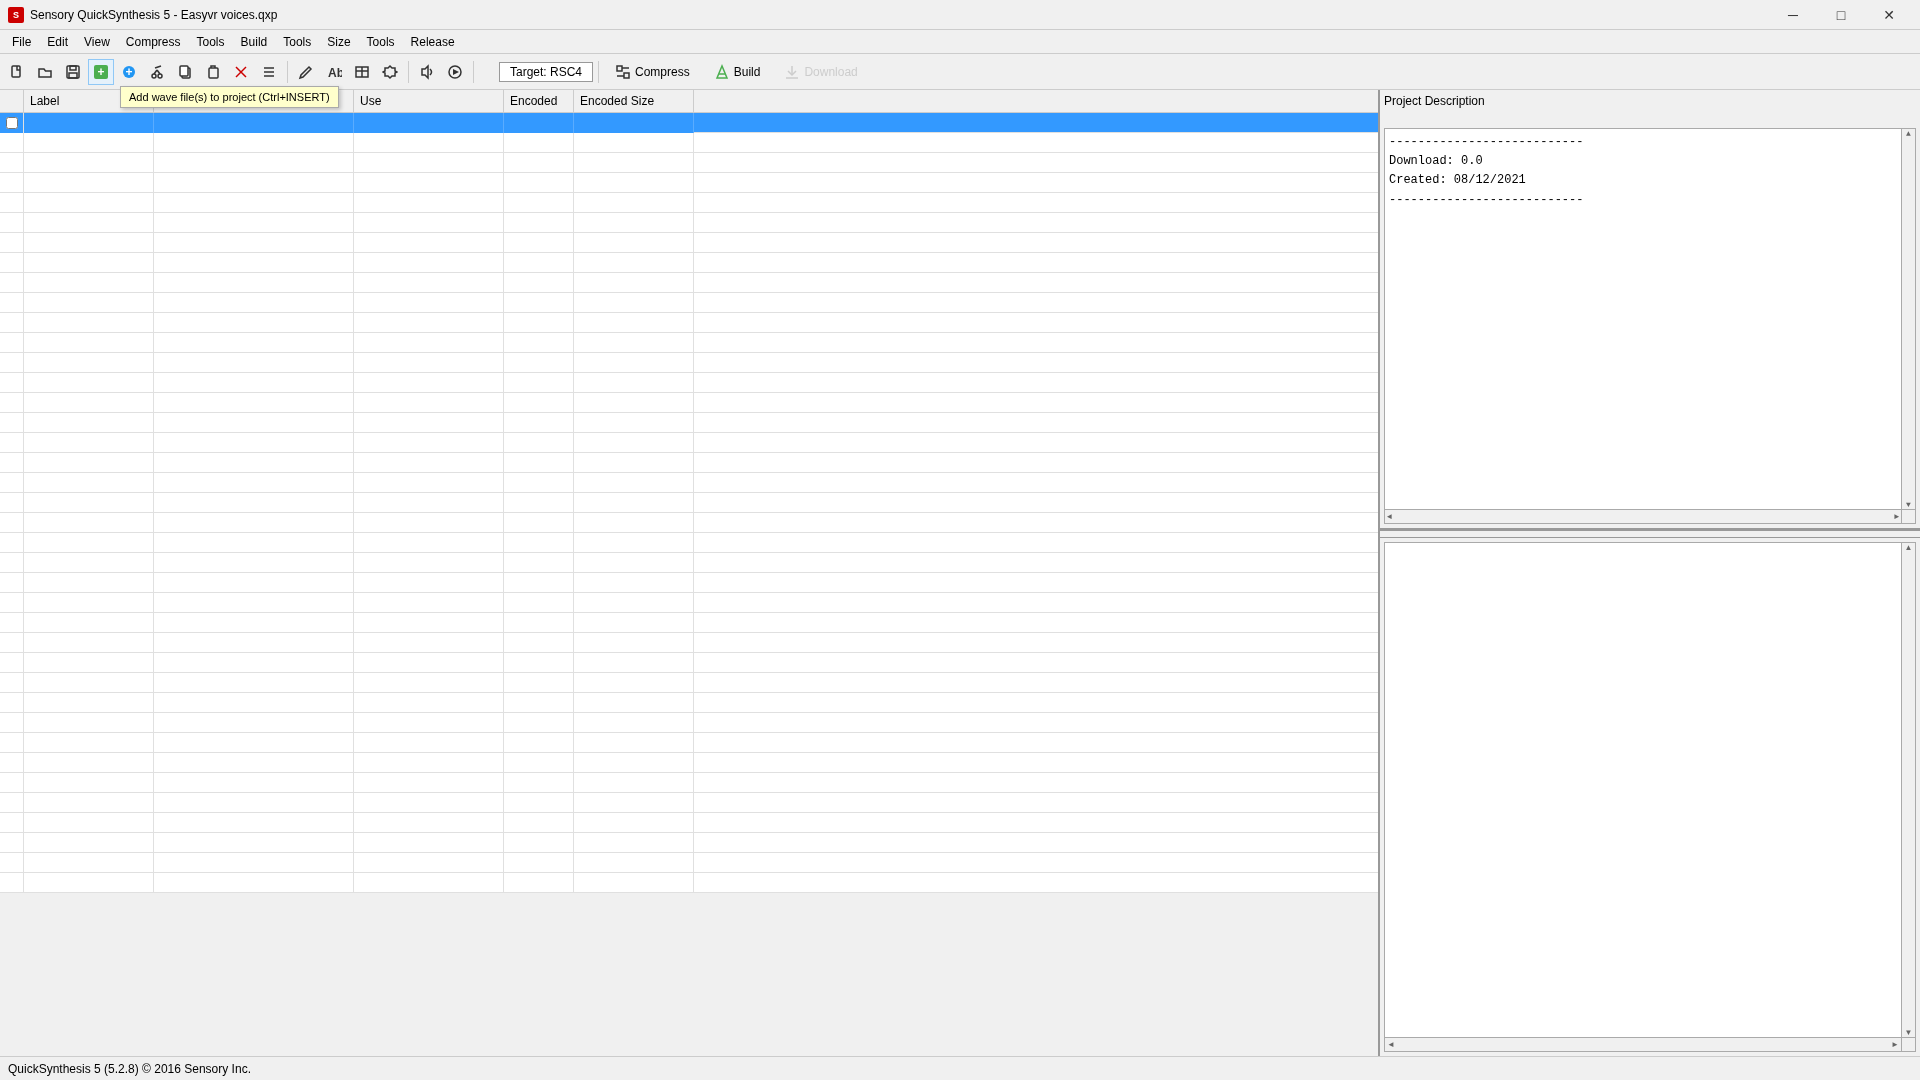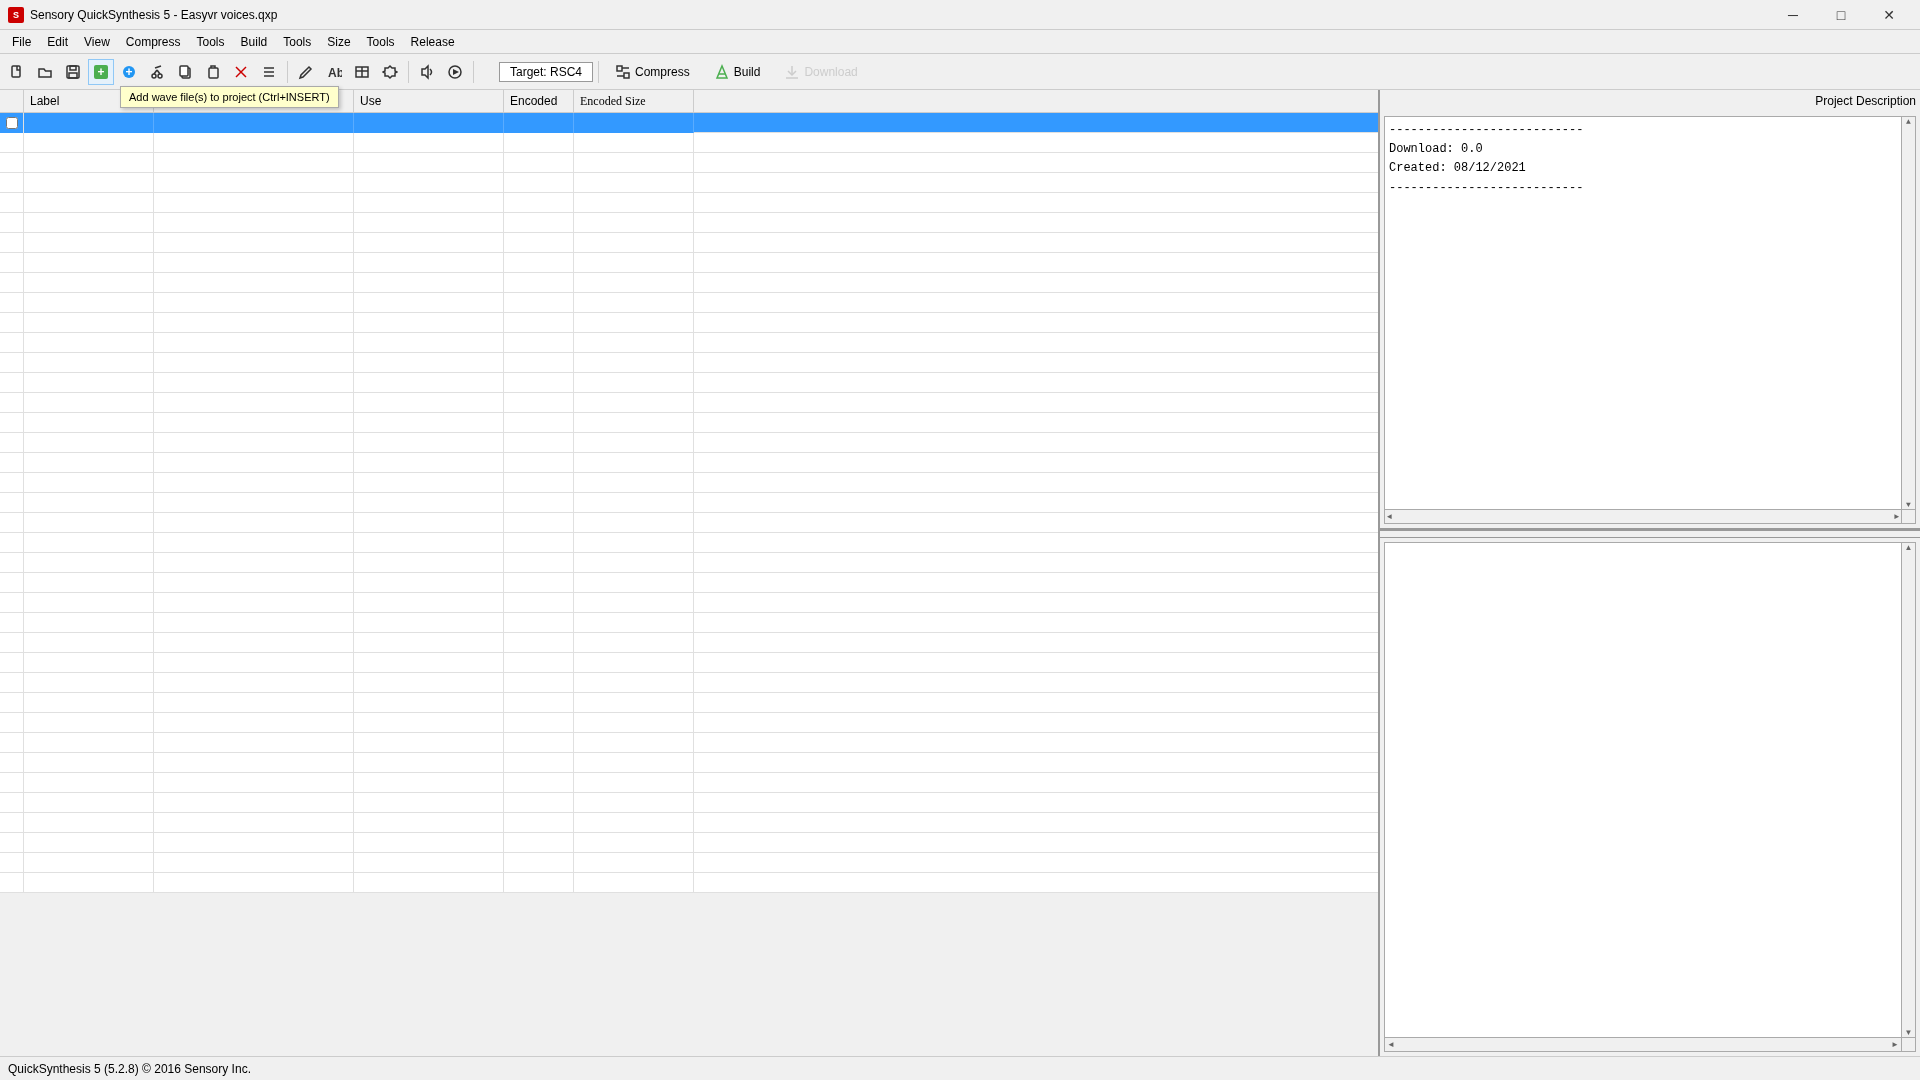--- a/index.html
+++ b/index.html
@@ -194,22 +194,21 @@
     #project-desc-section {
       flex: 1;
       display: flex;
       flex-direction: column;
       border-bottom: 2px solid #999;
       padding: 4px;
       max-height: 440px;
     }
     #project-desc-label {
       font-size: 12px;
-      margin-bottom: 8px;
-      text-align: right;
+      margin-bottom: 20px;
     }
     #project-desc-content {
       flex: 1;
       background: white;
       border: 1px solid #aaa;
       padding: 4px;
       font-family: 'Courier New', monospace;
       font-size: 12px;
       overflow: hidden;
       position: relative;
@@ -493,21 +492,21 @@
 <div id="main-content">
 
   <div id="table-area">
 
     <div id="table-header-area">
       <div class="th-cell" style="width:24px;"></div>
       <div class="th-cell" style="width:130px;">Label</div>
       <div class="th-cell" style="width:200px;">File</div>
       <div class="th-cell" style="width:150px;">Use</div>
       <div class="th-cell" style="width:70px;">Encoded</div>
-      <div class="th-cell" style="width:120px;font-family:Liberation Serif, serif;">Encoded Size</div>
+      <div class="th-cell" style="width:120px;">Encoded Size</div>
     </div>
 
     <div id="table-container">
 
       <div class="data-row row-selected" style="background:#3399ff;">
         <div class="data-cell" style="width:24px; background:#3399ff; display:flex; align-items:center; justify-content:center;">
           <input type="checkbox" style="width: 12px; height: 12px;">
         </div>
         <div class="data-cell" style="width:130px; background:#3399ff; border-right:1px solid #5aacff;"></div>
         <div class="data-cell" style="width:200px; background:#3399ff; border-right:1px solid #5aacff;"></div>

